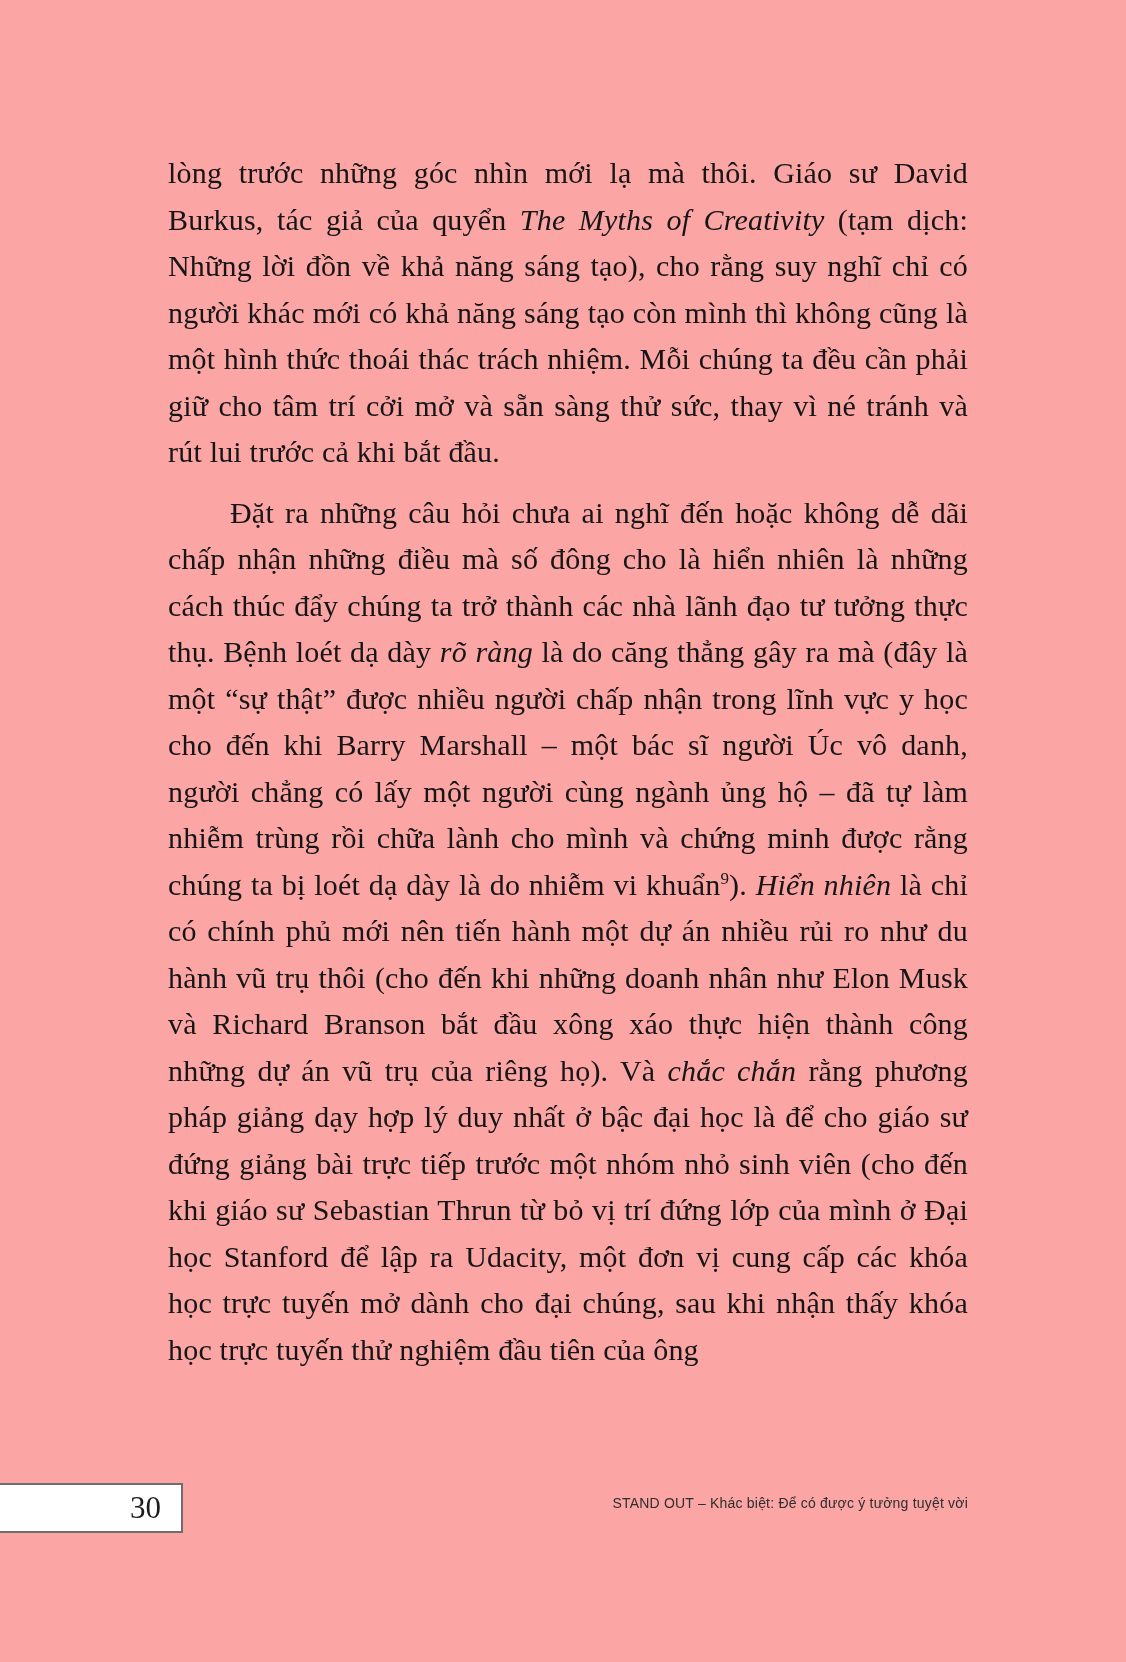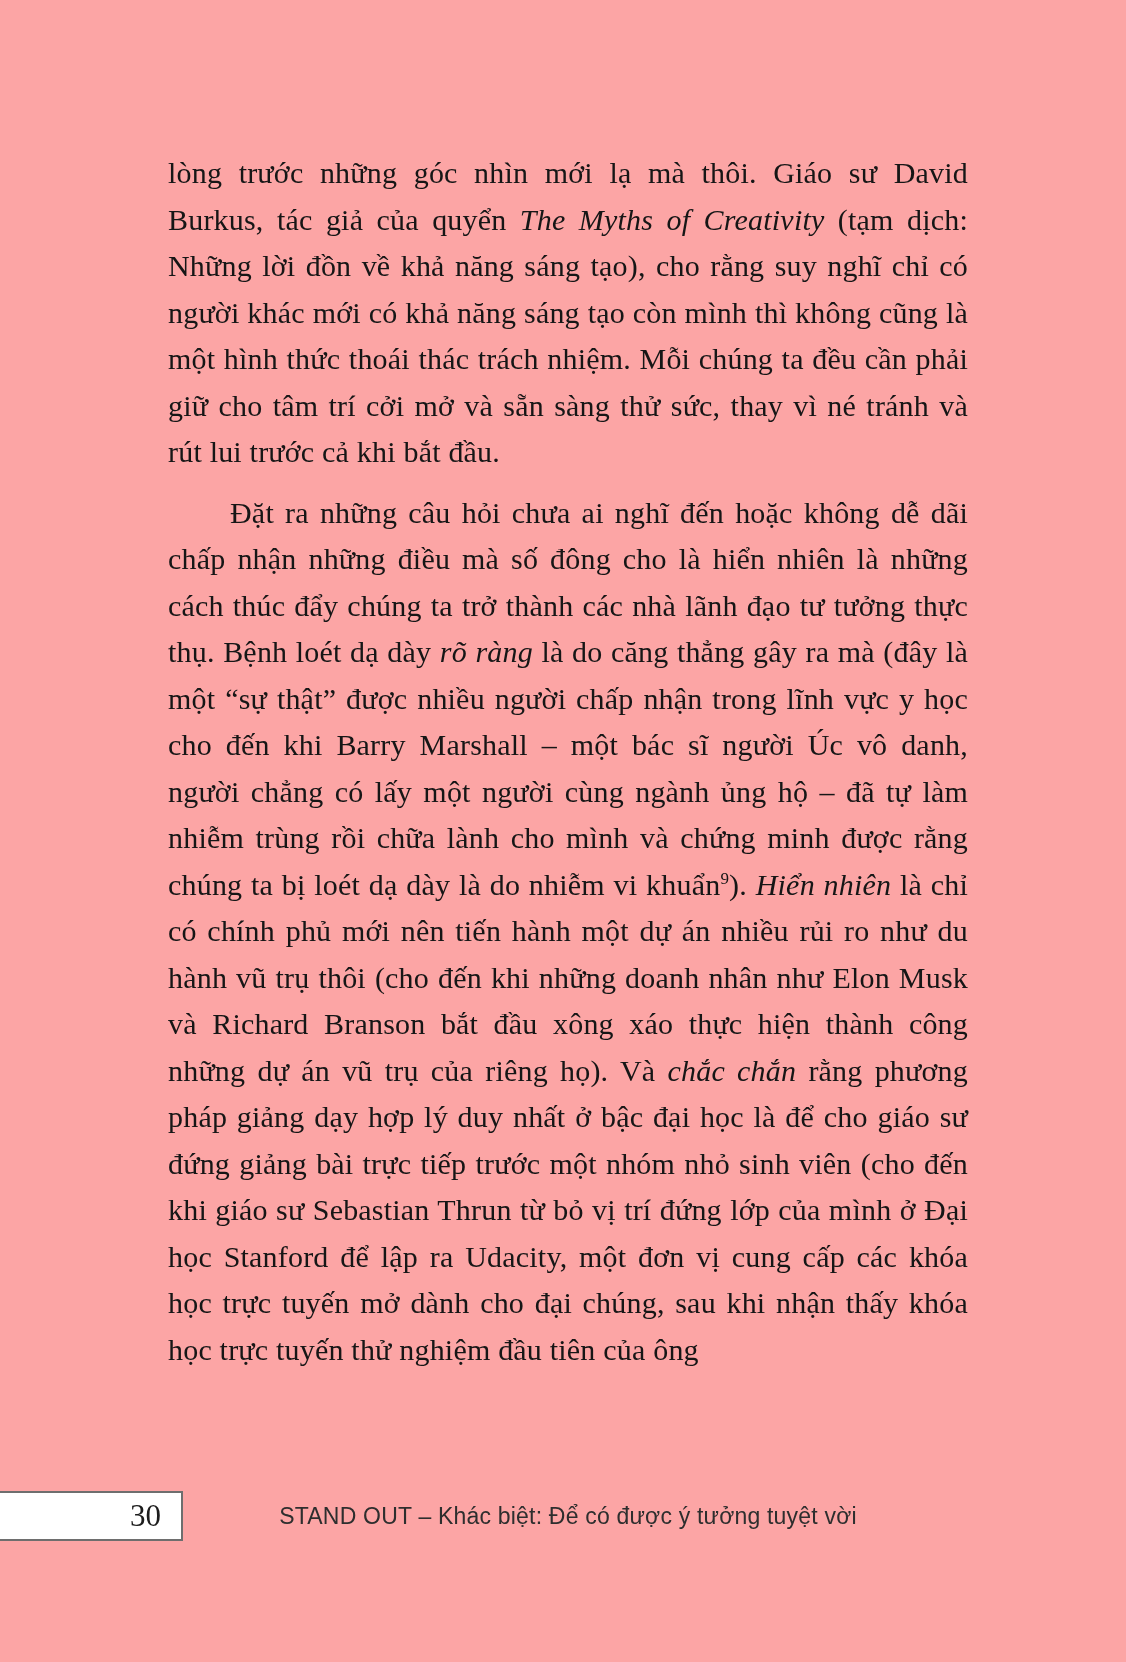--- a/index.html
+++ b/index.html
@@ -42,21 +42,20 @@
     font-size: 17px;
     line-height: 0;
     vertical-align: super;
   }
   .footer {
     position: absolute;
     left: 0;
     top: 1483px;
     width: 944px;
     height: 52px;
-    margin-top: 8px;
   }
   .pagenum-box {
     position: absolute;
     left: -3px;
     top: 0;
     width: 186px;
     height: 50px;
     border: 2px solid #6e6e6e;
     background: #ffffff;
     box-sizing: border-box;
@@ -66,23 +65,23 @@
     padding-right: 20px;
     font-family: "Liberation Serif", serif;
     font-size: 31px;
     color: #1c1c1c;
   }
   .footer-title {
     position: absolute;
     left: 168px;
     top: 12px;
     width: 800px;
-    text-align: center;
+    text-align: right;
     font-family: "Liberation Sans", sans-serif;
-    font-size: 23px;
+    font-size: 14px;
     letter-spacing: 0.2px;
     color: #2e2e2e;
   }
 </style>
 </head>
 <body>
 
 <div class="page">
 
   <div class="text-block">

